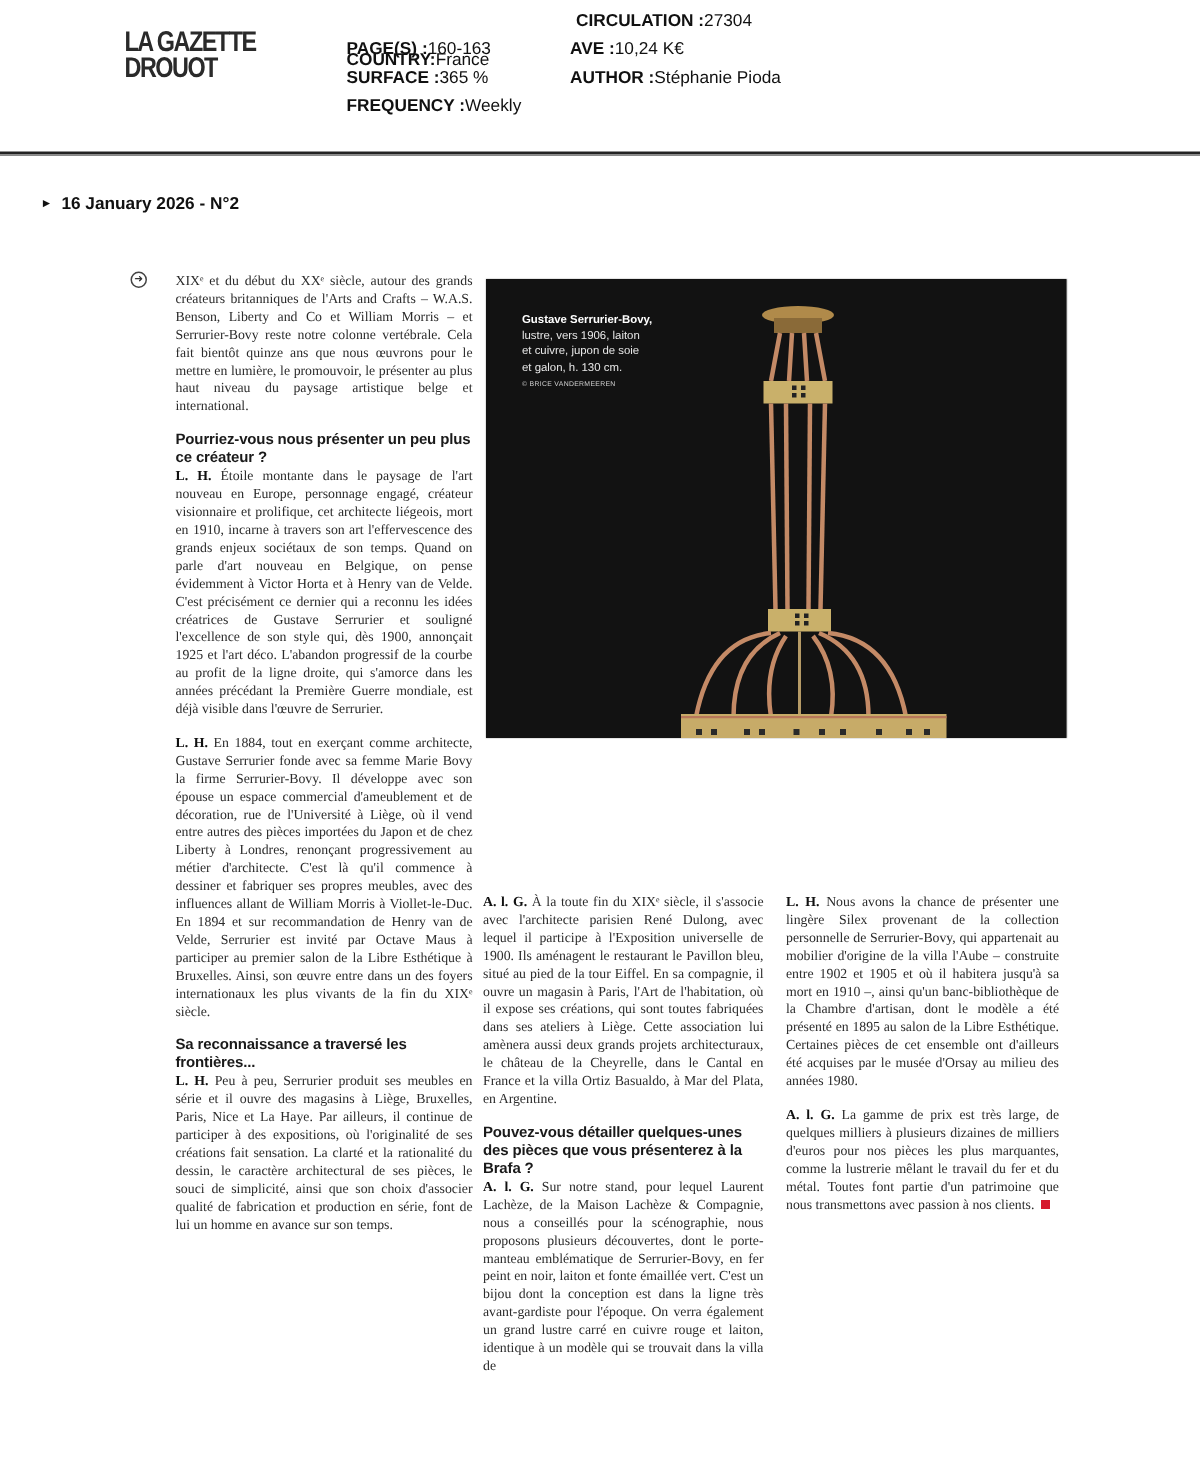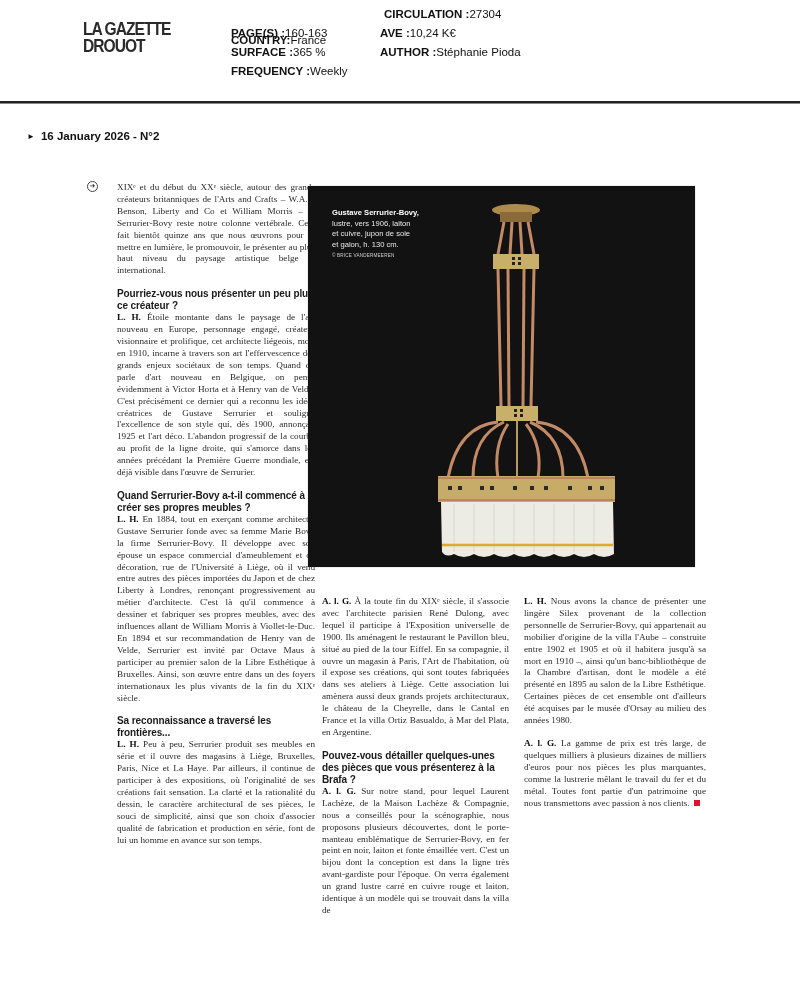--- a/index.html
+++ b/index.html
@@ -17,21 +17,21 @@
 
   
   .col { position: absolute; font-size: 9.2px; line-height: 11.9px; text-align: justify; color: #2b2b2b; }
   .col p { margin-bottom: 11px; }
   .q { font-family: "Liberation Sans", sans-serif; font-weight: bold; font-size: 10px; line-height: 12px; color: #1a1a1a; text-align: left; letter-spacing: -0.1px; }
   .spk { font-weight: bold; color: #111; }
   .end-mark { display: inline-block; width: 6px; height: 6px; background: #d6182c; margin-left: 4px; vertical-align: 0px; }
   .cont-icon { position: absolute; left: 87px; top: 181px; width: 11px; height: 11px; border: 1px solid #444; border-radius: 50%; font-family: "DejaVu Sans", sans-serif; font-size: 7px; line-height: 9px; text-align: center; color: #333; }
 
   
-  .photo { position: absolute; left: 308px; top: 186px; width: 387px; height: 381px; background: #121212; box-shadow: 0 0 1px #999; overflow: hidden; }
+  .photo { position: absolute; left: 324px; top: 186px; width: 387px; height: 306px; background: #121212; box-shadow: 0 0 1px #999; overflow: hidden; }
   .caption { position: absolute; left: 24px; top: 22px; font-family: "Liberation Sans", sans-serif; font-size: 7.6px; line-height: 10.5px; color: #e8e8e8; }
   .caption .t { font-weight: bold; color: #fff; }
   .caption .cr { font-size: 4.6px; letter-spacing: 0.2px; color: #cfcfcf; margin-top: 1px; }
   .photo svg { position: absolute; left: 0; top: 0; }
 </style>
 </head>
 <body>
 
 <div class="logo">
   <div>LA GAZETTE</div>
@@ -49,21 +49,20 @@
 
 <div class="date"><span class="arrow">►</span><span>16 January 2026 - N°2</span></div>
 
 <div class="rule"></div>
 
 <div class="cont-icon">➜</div>
 <div class="col" style="left:117px; top:182px; width:198px;">
   <p>XIXᵉ et du début du XXᵉ siècle, autour des grands créateurs britanniques de l'Arts and Crafts – W.A.S. Benson, Liberty and Co et William Morris – et Serrurier-Bovy reste notre colonne vertébrale. Cela fait bientôt quinze ans que nous œuvrons pour le mettre en lumière, le promouvoir, le présenter au plus haut niveau du paysage artistique belge et international.</p>
   <div class="q">Pourriez-vous nous présenter un peu plus ce créateur ?</div>
   <p><span class="spk">L. H.</span> <span>Étoile montante dans le paysage de l'art nouveau en Europe, personnage engagé, créateur visionnaire et prolifique, cet architecte liégeois, mort en 1910, incarne à travers son art l'effervescence des grands enjeux sociétaux de son temps. Quand on parle d'art nouveau en Belgique, on pense évidemment à Victor Horta et à Henry van de Velde. C'est précisément ce dernier qui a reconnu les idées créatrices de Gustave Serrurier et souligné l'excellence de son style qui, dès 1900, annonçait 1925 et l'art déco. L'abandon progressif de la courbe au profit de la ligne droite, qui s'amorce dans les années précédant la Première Guerre mondiale, est déjà visible dans l'œuvre de Serrurier.</span></p>
-  <div class="q">Quand Serrurier-Bovy a-t-il commencé à créer ses propres meubles ?</div>
   <p><span class="spk">L. H.</span> <span>En 1884, tout en exerçant comme architecte, Gustave Serrurier fonde avec sa femme Marie Bovy la firme Serrurier-Bovy. Il développe avec son épouse un espace commercial d'ameublement et de décoration, rue de l'Université à Liège, où il vend entre autres des pièces importées du Japon et de chez Liberty à Londres, renonçant progressivement au métier d'architecte. C'est là qu'il commence à dessiner et fabriquer ses propres meubles, avec des influences allant de William Morris à Viollet-le-Duc. En 1894 et sur recommandation de Henry van de Velde, Serrurier est invité par Octave Maus à participer au premier salon de la Libre Esthétique à Bruxelles. Ainsi, son œuvre entre dans un des foyers internationaux les plus vivants de la fin du XIXᵉ siècle.</span></p>
   <div class="q">Sa reconnaissance a traversé les frontières...</div>
   <p><span class="spk">L. H.</span> <span>Peu à peu, Serrurier produit ses meubles en série et il ouvre des magasins à Liège, Bruxelles, Paris, Nice et La Haye. Par ailleurs, il continue de participer à des expositions, où l'originalité de ses créations fait sensation. La clarté et la rationalité du dessin, le caractère architectural de ses pièces, le souci de simplicité, ainsi que son choix d'associer qualité de fabrication et production en série, font de lui un homme en avance sur son temps.</span></p>
 </div>
 
 <div class="photo">
   <svg width="387" height="381" viewBox="0 0 387 381">
 
     <ellipse cx="208" cy="24" rx="24" ry="6" fill="#b08a4a"></ellipse>
     <rect x="192" y="26" width="32" height="10" fill="#8a6a38"></rect>

